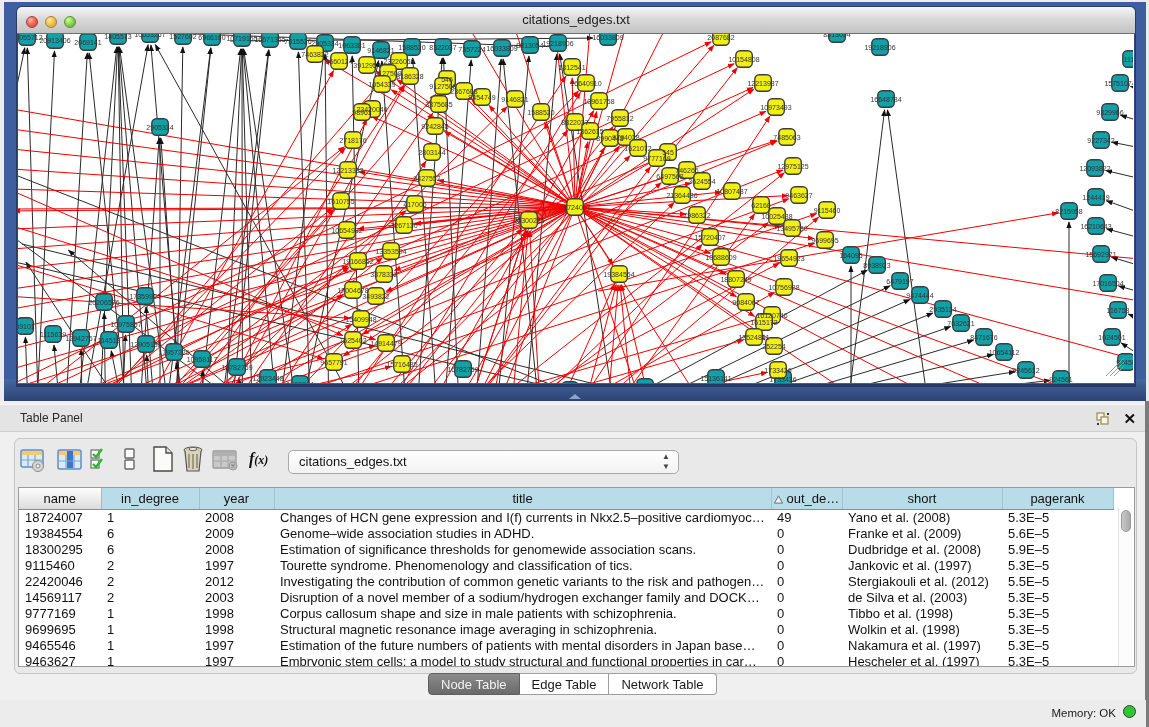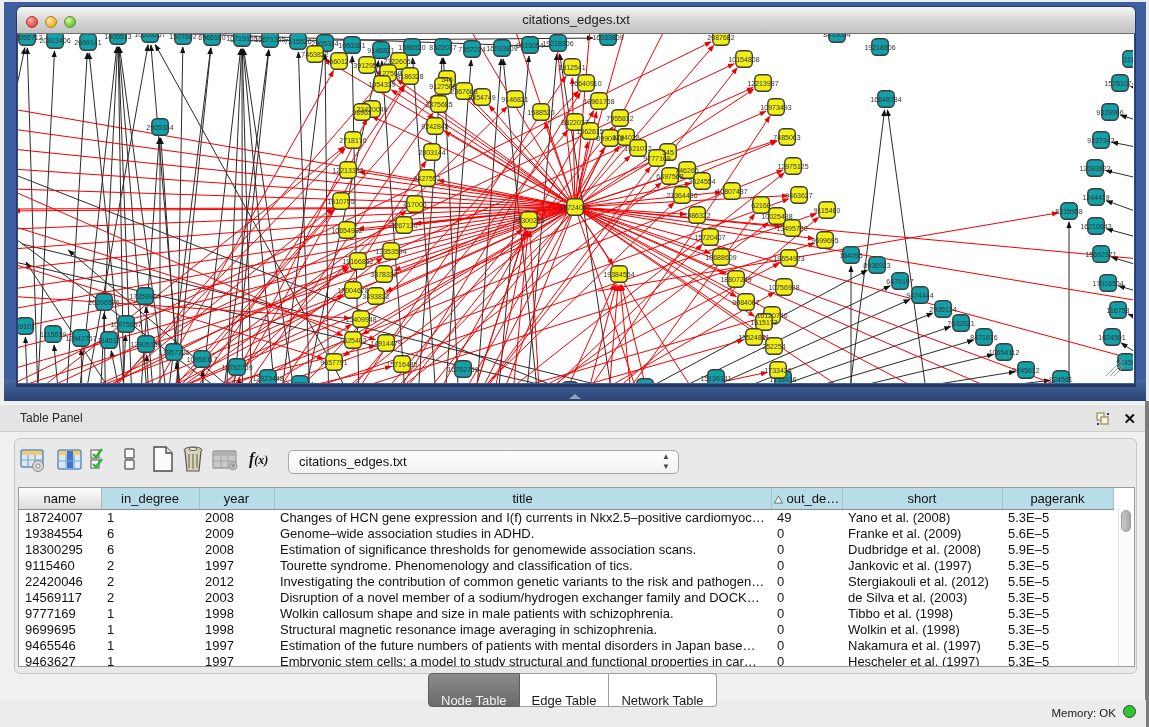--- a/index.html
+++ b/index.html
@@ -33,21 +33,21 @@
 table{border-collapse:collapse;table-layout:fixed;width:1074px;font-size:13px;color:#111}
 th{height:21px;font-weight:400;font-size:13px;text-align:center;background:#b9dce9;border-right:1px solid #9dc4d4;border-bottom:1px solid #8d8d8d;overflow:hidden;white-space:nowrap;padding:0}
 th.c0{background:linear-gradient(#fdfdfd,#dcdcdc);border-right:1px solid #b5b5b5}
 td{height:16px;line-height:16px;padding:0 0 0 6px;overflow:hidden;white-space:nowrap}
 .c0{width:82px}.c1{width:98px}.c2{width:75px}.c3{width:497px}.c4{width:71px}.c5{width:160px}.c6{width:111px}
 
 #vscroll{position:absolute;right:3px;top:69px;width:15px;height:158px;background:#fcfcfc;border-left:1px solid #e3e3e3}
 #vscroll .thumb{position:absolute;left:2px;top:2px;width:10px;height:22px;border-radius:5px;background:linear-gradient(90deg,#c9c9c9,#a8a8a8);border:1px solid #9a9a9a}
 
 #tabs{position:absolute;left:428px;top:272px;height:22px;font-size:13px;z-index:5}
-#tabs span{float:left;height:22px;line-height:21px;padding:16px 12px;background:#fff;border:1px solid #9e9e9e;border-left:none;color:#1a1a1a}
+#tabs span{float:left;height:22px;line-height:21px;padding:0 12px;background:#fff;border:1px solid #9e9e9e;border-left:none;color:#1a1a1a}
 #tabs span.sel{background:linear-gradient(#8b8b8b,#6a6a6a);color:#f2f2f2;border:1px solid #5f5f5f;border-radius:4px 0 0 4px}
 #tabs span.last{border-radius:0 4px 4px 0}
 
 #status{position:absolute;left:0;top:700px;width:1146px;height:27px;background:#ececec}
 #status .mem{position:absolute;right:30px;top:7px;font-size:11.5px;color:#1a1a1a}
 #status .dot{position:absolute;right:10px;top:5px;width:13px;height:13px;border-radius:50%;background:#2fc62f;border:1.5px solid #3c3c3c}
 #redge{position:absolute;right:0;top:401px;width:4px;height:326px;background:#7b7b7b}
 </style></head>
 <body>
 <div id="stage">
@@ -740,21 +740,21 @@
                 <td class="c2">2003</td>
                 <td class="c3">Disruption of a novel member of a sodium/hydrogen exchanger family and DOCK…</td>
                 <td class="c4">0</td>
                 <td class="c5">de Silva et al. (2003)</td>
                 <td class="c6">5.3E–5</td>
               </tr>
 <tr>
                 <td class="c0">9777169</td>
                 <td class="c1">1</td>
                 <td class="c2">1998</td>
-                <td class="c3">Wolkin callosum shape and size in male patients with schizophrenia.</td>
+                <td class="c3">Corpus callosum shape and size in male patients with schizophrenia.</td>
                 <td class="c4">0</td>
                 <td class="c5">Tibbo et al. (1998)</td>
                 <td class="c6">5.3E–5</td>
               </tr>
 <tr>
                 <td class="c0">9699695</td>
                 <td class="c1">1</td>
                 <td class="c2">1998</td>
                 <td class="c3">Structural magnetic resonance image averaging in schizophrenia.</td>
                 <td class="c4">0</td>

